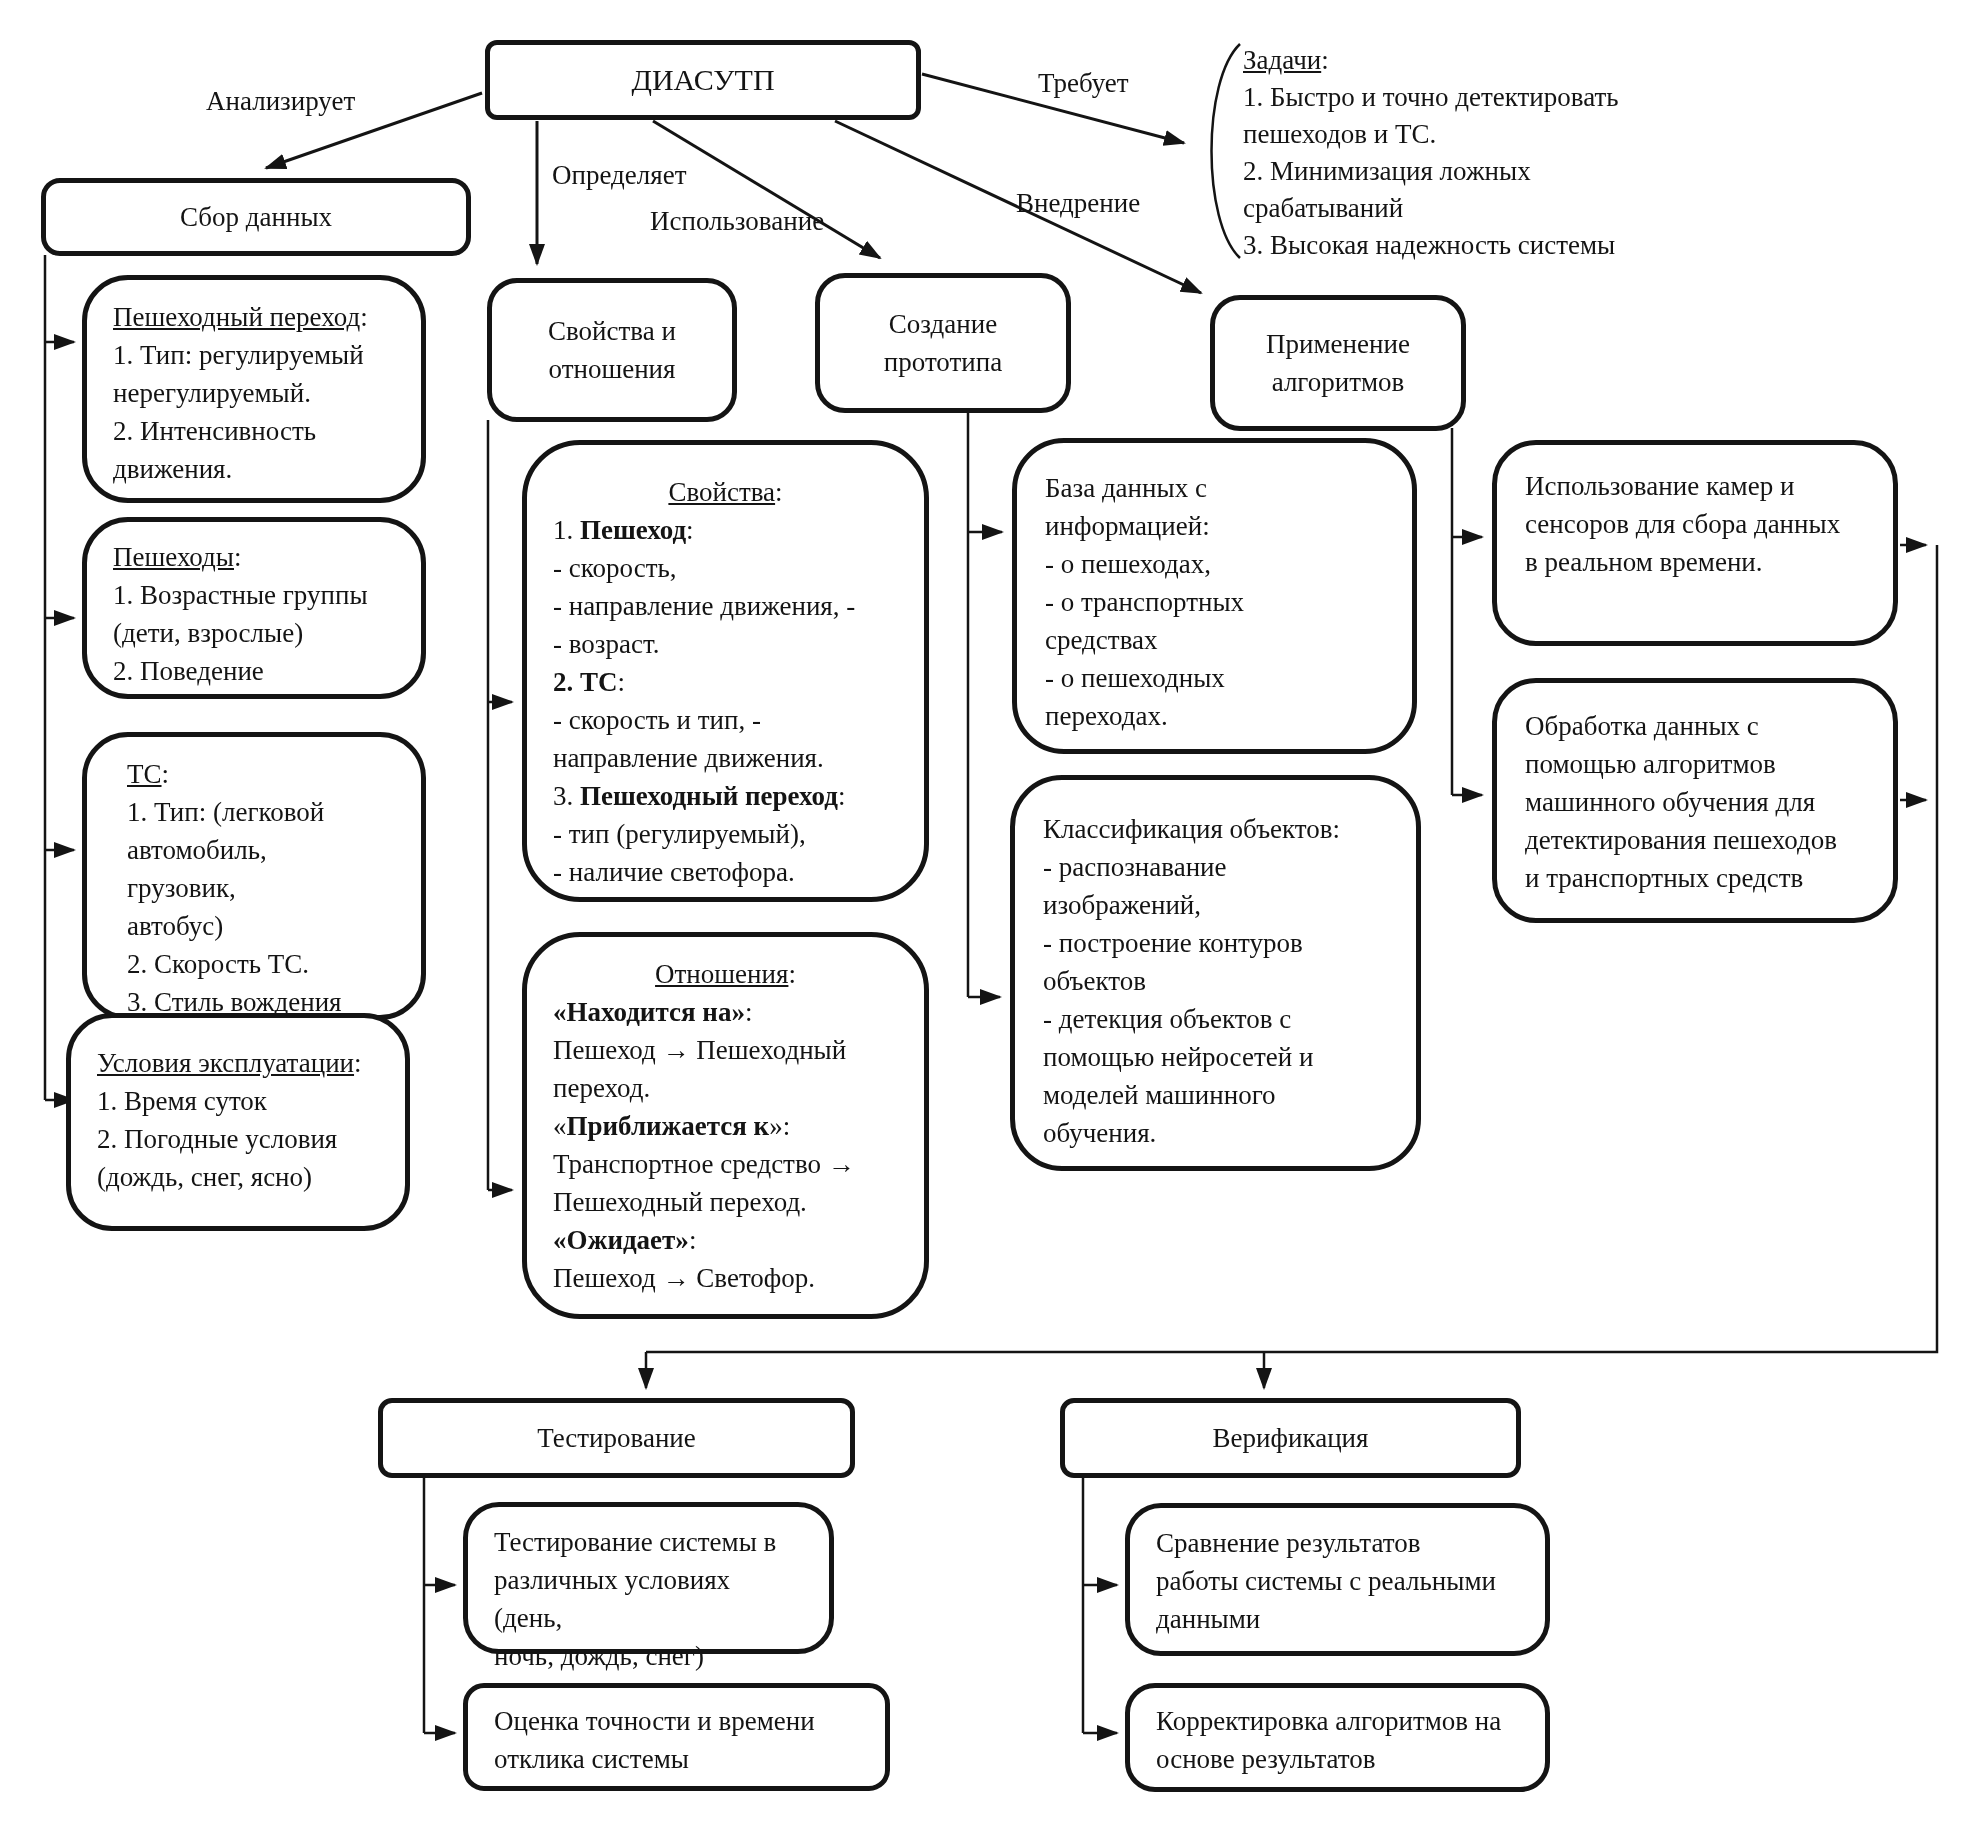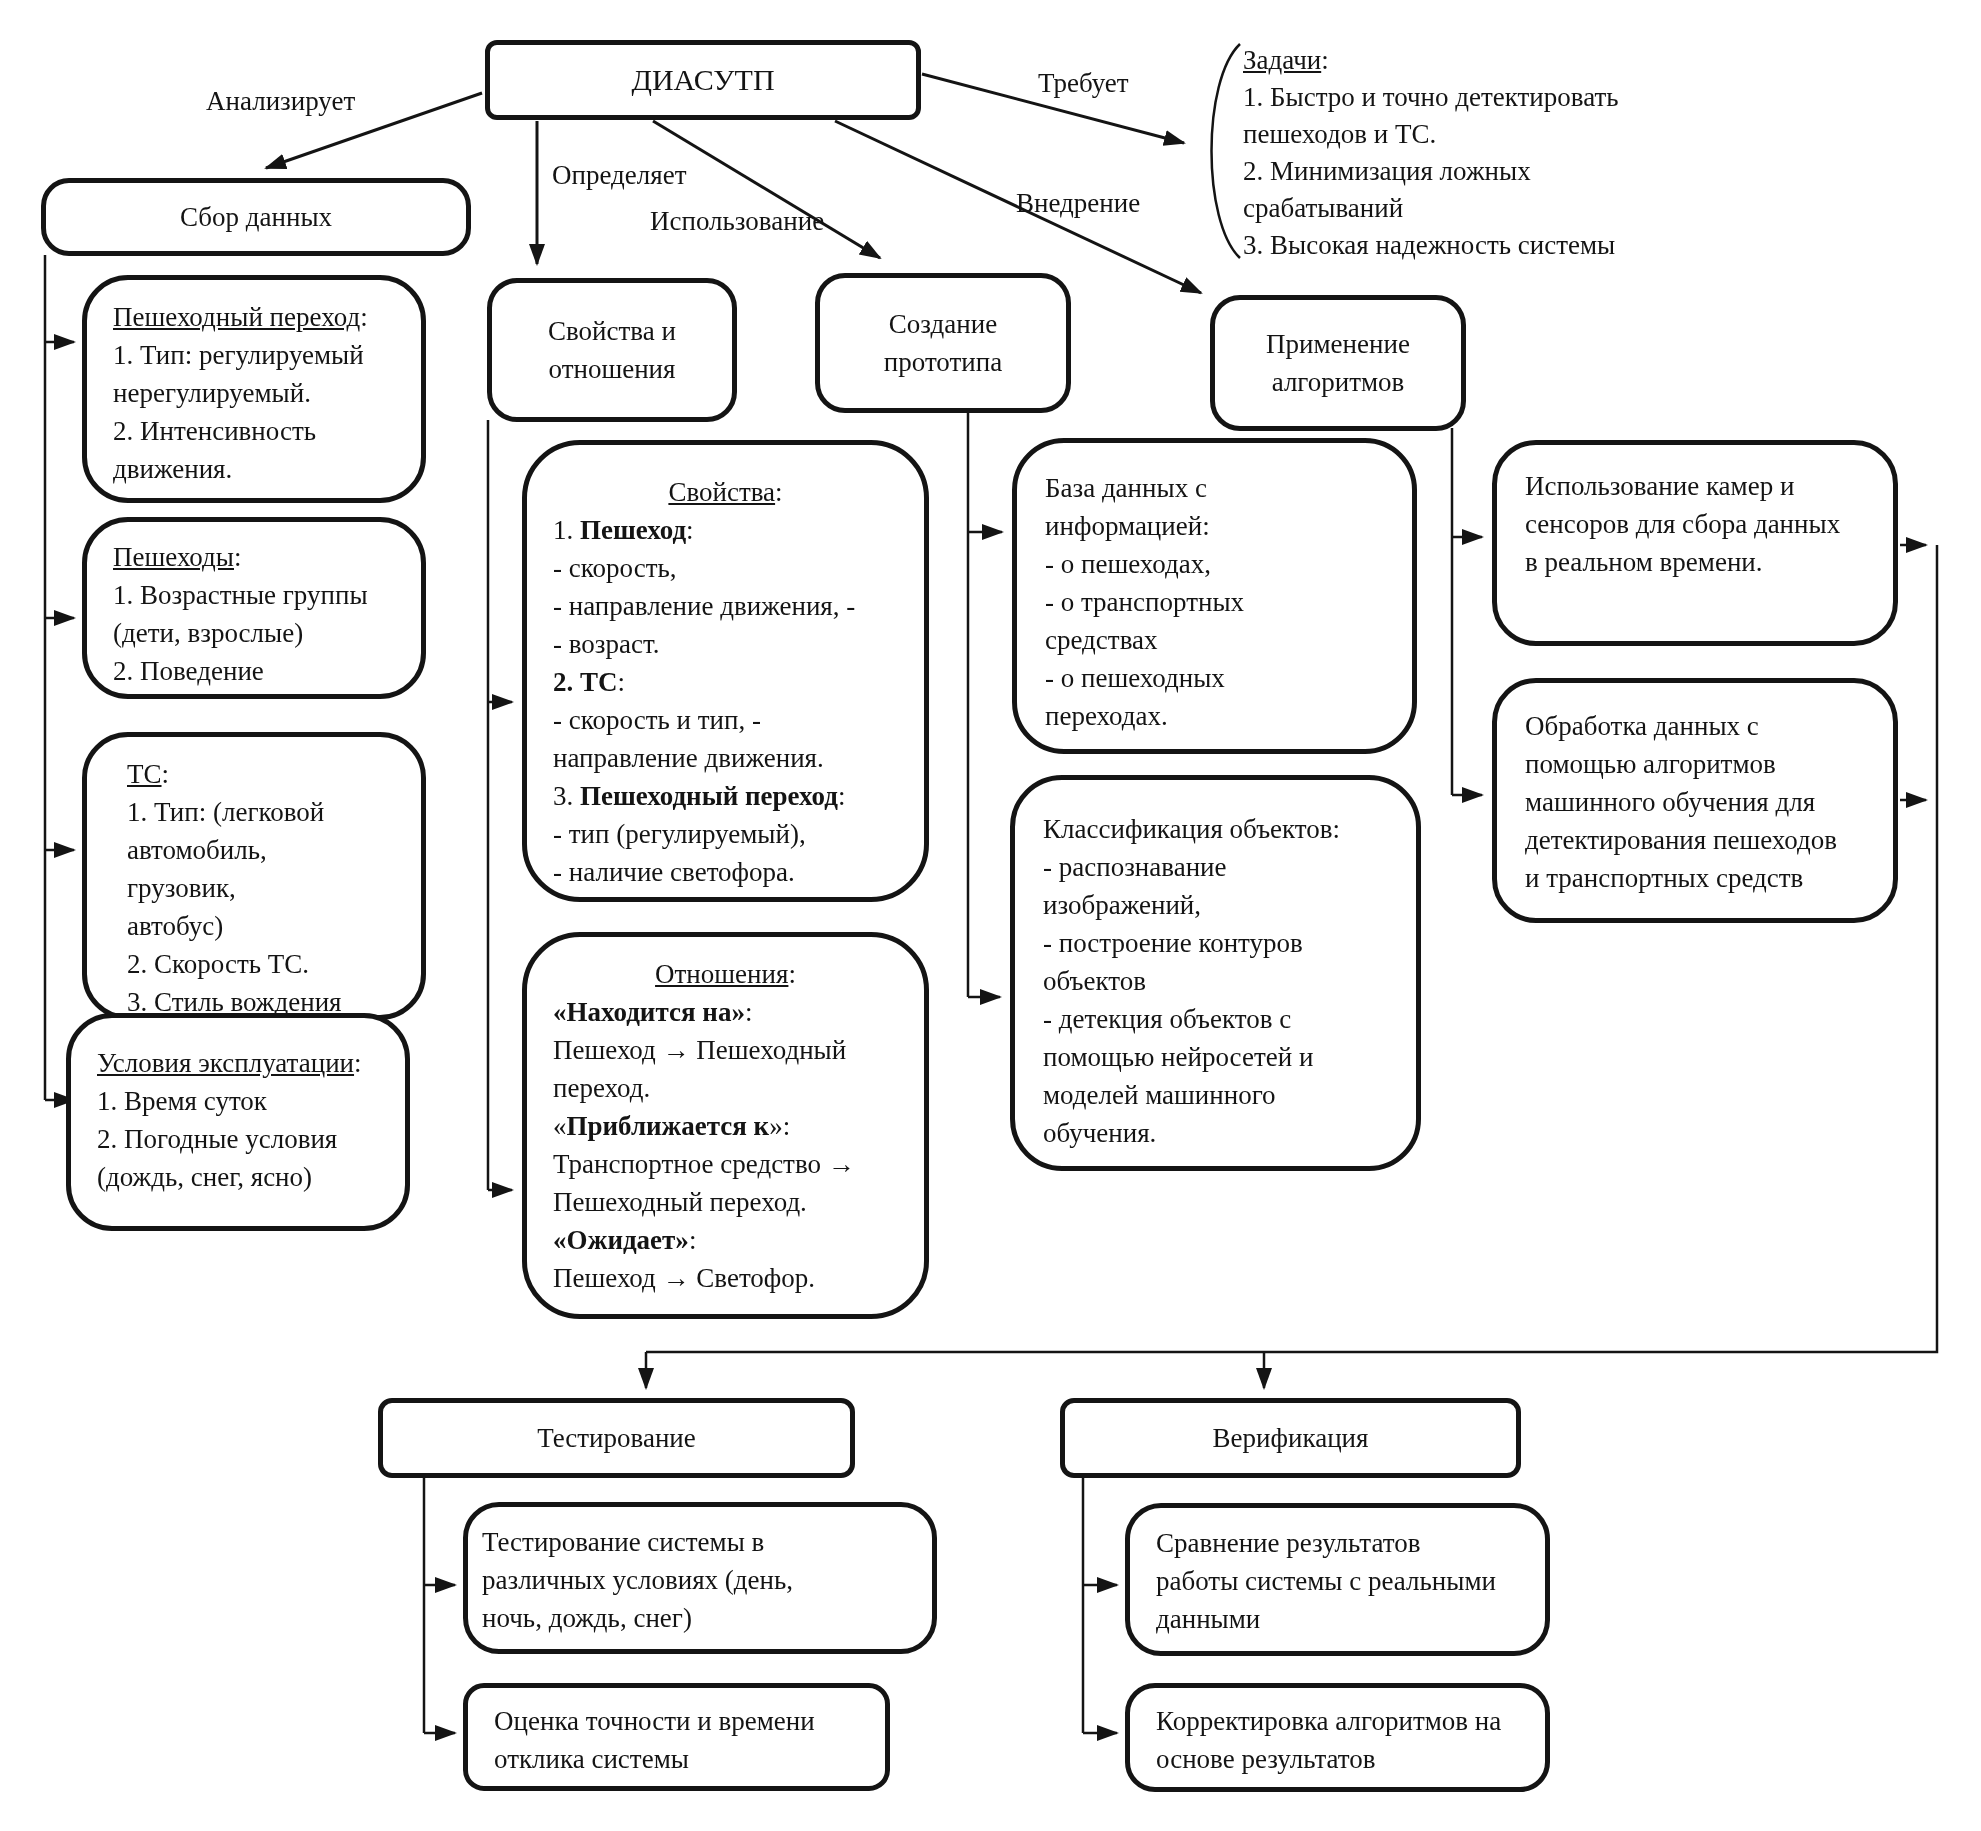--- a/index.html
+++ b/index.html
@@ -83,21 +83,21 @@
       <div><span class="u">Задачи</span><span>:</span></div>
       <div><span>1. Быстро и точно детектировать</span></div>
       <div><span>пешеходов и ТС.</span></div>
       <div><span>2. Минимизация ложных</span></div>
       <div><span>срабатываний</span></div>
       <div><span>3. Высокая надежность системы</span></div>
     </div>
 
   <div class="box hdr" style="left:485px;top:40px;width:436px;height:80px;border-radius:12px;font-size:30px">ДИАСУТП</div>
 
-  <div class="box hdr" style="left:41px;top:178px;width:430px;height:78px;border-radius:28px">Сбор данных</div>
+  <div class="box hdr" style="left:41px;top:178px;width:430px;height:78px;border-radius:19px">Сбор данных</div>
 
   <div class="box" style="left:82px;top:275px;width:344px;height:228px;border-radius:46px;padding:18px 26px">
       <div><span class="u">Пешеходный переход</span><span>:</span></div>
       <div><span>1. Тип: регулируемый</span></div>
       <div><span>нерегулируемый.</span></div>
       <div><span>2. Интенсивность</span></div>
       <div><span>движения.</span></div>
     </div>
 
   <div class="box" style="left:82px;top:517px;width:344px;height:182px;border-radius:46px;padding:16px 26px">
@@ -195,21 +195,21 @@
   <div class="box" style="left:1492px;top:678px;width:406px;height:245px;border-radius:44px;padding:24px 28px">
       <div><span>Обработка данных с</span></div>
       <div><span>помощью алгоритмов</span></div>
       <div><span>машинного обучения для</span></div>
       <div><span>детектирования пешеходов</span></div>
       <div><span>и транспортных средств</span></div>
     </div>
 
   <div class="box hdr" style="left:378px;top:1398px;width:477px;height:80px;border-radius:14px">Тестирование</div>
 
-  <div class="box" style="left:463px;top:1502px;width:474px;height:152px;border-radius:36px;padding:16px 14px">
+  <div class="box" style="left:463px;top:1502px;width:371px;height:152px;border-radius:36px;padding:16px 26px">
       <div><span>Тестирование системы в</span></div>
       <div><span>различных условиях (день,</span></div>
       <div><span>ночь, дождь, снег)</span></div>
     </div>
 
   <div class="box" style="left:463px;top:1683px;width:427px;height:108px;border-radius:21px;padding:14px 26px">
       <div><span>Оценка точности и времени</span></div>
       <div><span>отклика системы</span></div>
     </div>
 

